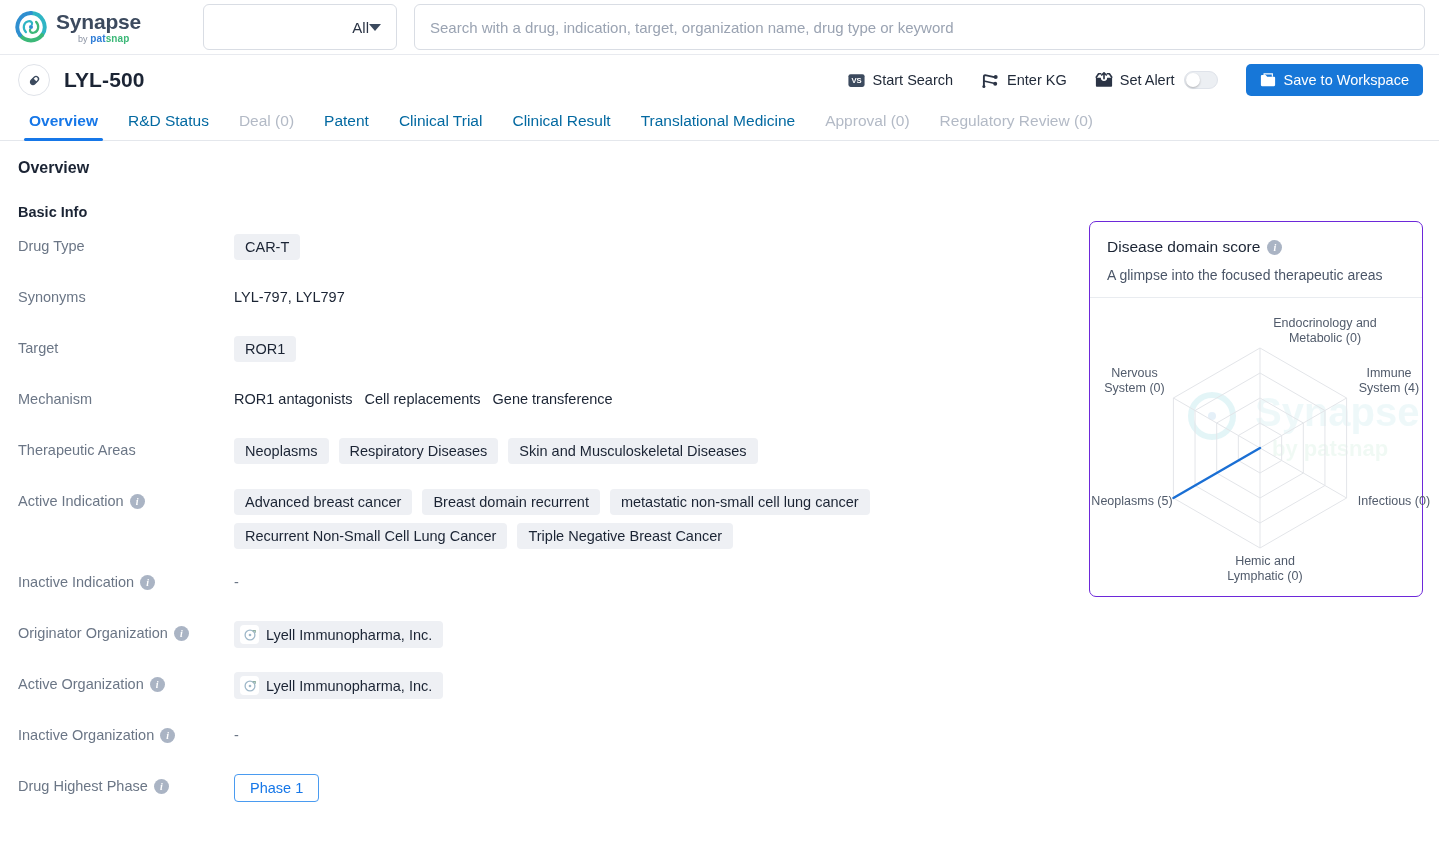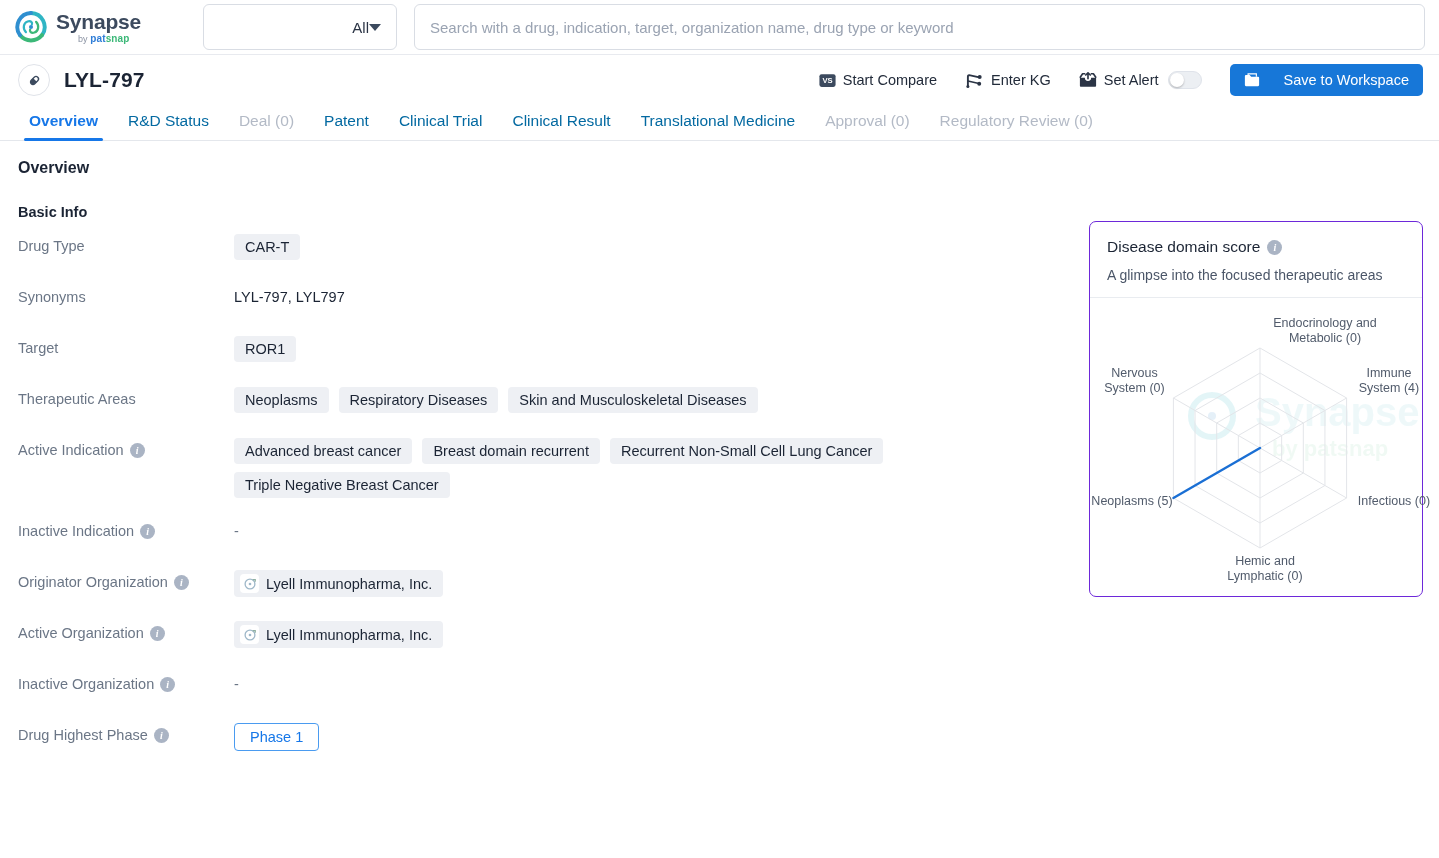--- a/index.html
+++ b/index.html
@@ -96,21 +96,21 @@
     position: relative; margin-left: 2px; cursor: pointer; flex:none;
   }
   .toggle::after {
     content: ""; position: absolute; left: 1px; top: 1px;
     width: 14px; height: 14px; border-radius: 50%;
     background: #fff; box-shadow: 0 1px 2px rgba(0,0,0,.25);
   }
   .btn-primary {
     background: #1777d8; color: #fff; border: none; border-radius: 5px;
     height: 32px; padding: 0 14px; margin-left: 14px;
-    display: flex; align-items: center; gap: 24px;
+    display: flex; align-items: center; gap: 8px;
     font-size: 14.5px; font-family: inherit; cursor: pointer;
     white-space: nowrap;
   }
 
   
   .tabs {
     display: flex; align-items: flex-end; gap: 0;
     padding: 0 14px; height: 36px;
     border-bottom: 1px solid #e4e7ec;
     position: relative;
@@ -227,30 +227,30 @@
 <div class="drug-header">
   <div class="pill-icon-circle">
     <svg width="17" height="17" viewBox="0 0 24 24">
       <g transform="rotate(-45 12 12)">
         <rect x="5.5" y="8.5" width="13" height="7" rx="3.5" fill="none" stroke="#3c4a5e" stroke-width="1.9"></rect>
         <path d="M12 8.5 L12 15.5" stroke="#3c4a5e" stroke-width="1.9"></path>
         <path d="M5.5 12 a3.5 3.5 0 0 1 3.5 -3.5 h3 v7 h-3 a3.5 3.5 0 0 1 -3.5 -3.5z" fill="#3c4a5e"></path>
       </g>
     </svg>
   </div>
-  <div class="drug-title">LYL-797</div>
+  <div class="drug-title">LYL-500</div>
 
   <div class="header-actions">
 
     <div class="hact">
       <svg width="17" height="15" viewBox="0 0 20 16">
         <rect x="0.5" y="0.5" width="19" height="15" rx="2.5" fill="#3c4a5e"></rect>
         <text x="10" y="11.5" font-size="9" font-weight="bold" fill="#ffffff" text-anchor="middle" font-family="Liberation Sans, sans-serif">VS</text>
       </svg>
-      <span>Start Compare</span>
+      <span>Start Search</span>
     </div>
 
     <div class="hact">
       <svg width="19" height="17" viewBox="0 0 20 18">
         <path d="M3 15 L3 5 Q3 3 5.5 3.5 L14 5.5" fill="none" stroke="#2b3445" stroke-width="2" stroke-linecap="round"></path>
         <path d="M3 9.5 L13.5 12" fill="none" stroke="#2b3445" stroke-width="1.6" stroke-linecap="round"></path>
         <circle cx="15.5" cy="5.2" r="2.1" fill="#2b3445"></circle>
         <circle cx="15" cy="12.4" r="2.1" fill="#2b3445"></circle>
         <circle cx="3" cy="15.3" r="1.6" fill="#2b3445"></circle>
       </svg>
@@ -310,38 +310,49 @@
       </div>
     </div>
 
     <div class="row">
       <div class="row-label">Target</div>
       <div class="row-value">
         <span class="chip">ROR1</span>
       </div>
     </div>
 
+    <div class="row">
+      <div class="row-label">Mechanism</div>
+      <div class="row-value">
+        <div class="mech">
+          <span>ROR1 antagonists</span>
+          <span>Cell replacements</span>
+          <span>Gene transference</span>
+        </div>
+      </div>
+    </div>
 
     <div class="row">
       <div class="row-label">Therapeutic Areas</div>
       <div class="row-value">
         <span class="chip">Neoplasms</span>
         <span class="chip">Respiratory Diseases</span>
         <span class="chip">Skin and Musculoskeletal Diseases</span>
       </div>
     </div>
 
     <div class="row">
       <div class="row-label">
         <span>Active Indication</span>
         <span class="info-i">i</span>
       </div>
       <div class="row-value">
         <span class="chip">Advanced breast cancer</span>
         <span class="chip">Breast domain recurrent</span>
+        <span class="chip">metastatic non-small cell lung cancer</span>
         <span class="chip">Recurrent Non-Small Cell Lung Cancer</span>
         <span class="chip">Triple Negative Breast Cancer</span>
       </div>
     </div>
 
     <div class="row">
       <div class="row-label">
         <span>Inactive Indication</span>
         <span class="info-i">i</span>
       </div>

